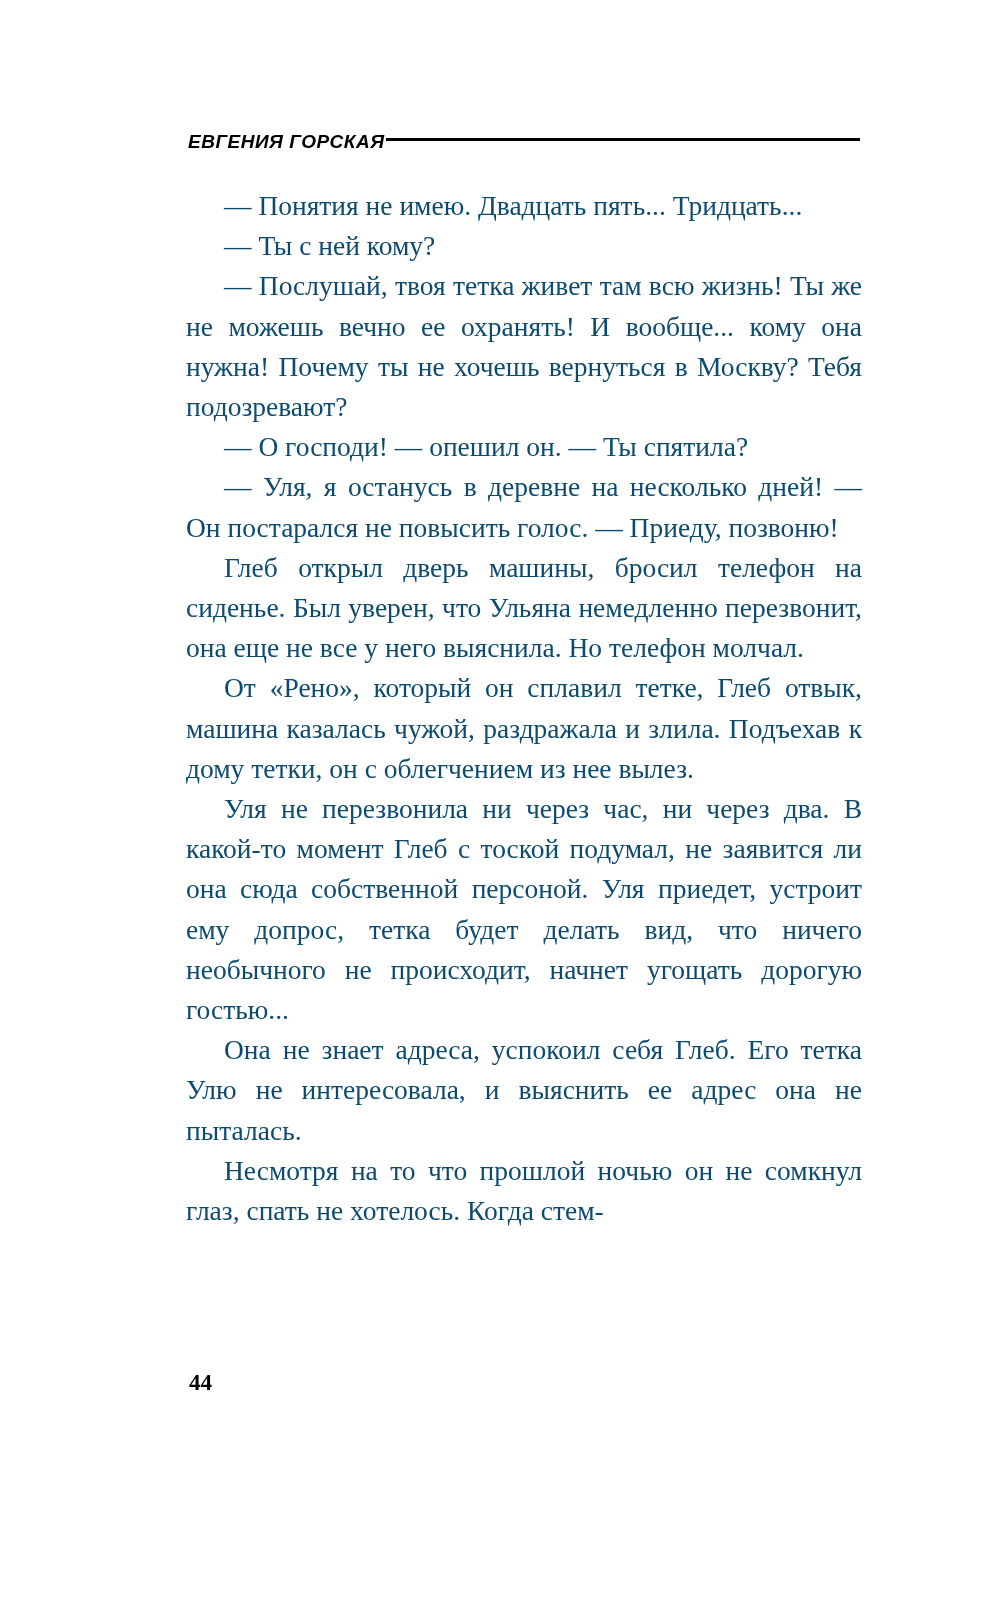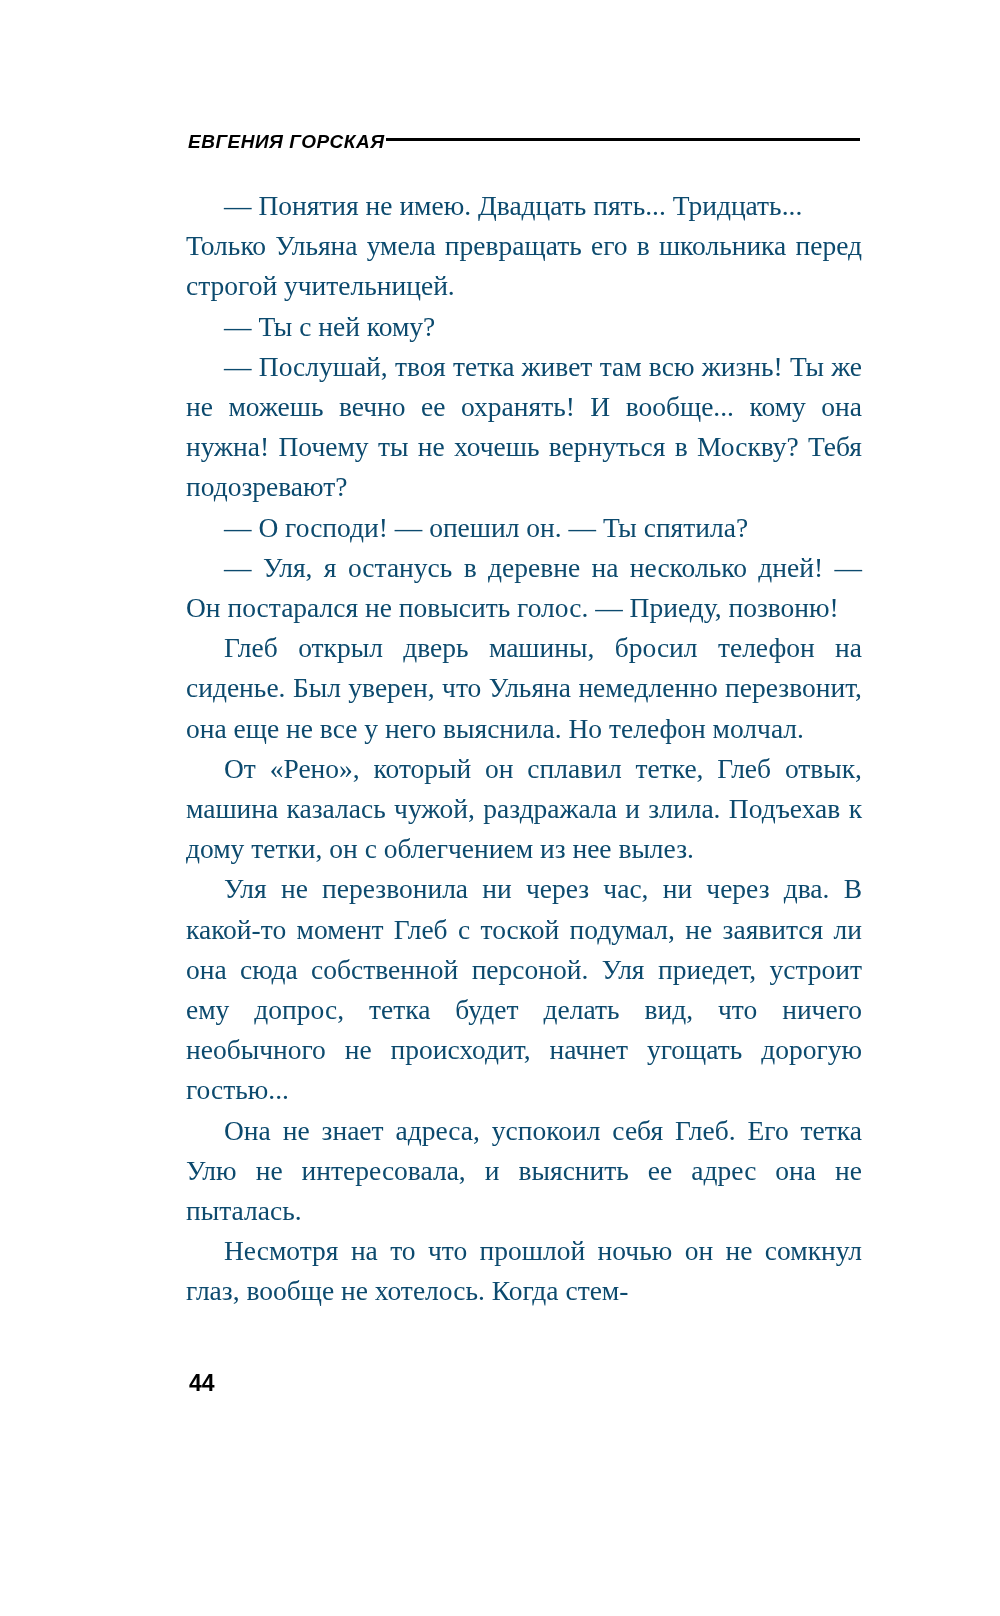--- a/index.html
+++ b/index.html
@@ -66,45 +66,44 @@
     margin: 0;
     text-indent: 38px;
   }
   .body-text p.noindent {
     text-indent: 0;
   }
   .page-number {
     position: absolute;
     left: 189px;
     top: 1370px;
-    font-family: Liberation Sans, sans-serif;
+    font-family: Liberation Serif, serif;
     font-weight: bold;
     font-size: 23px;
     color: #000000;
   }
 </style>
 </head>
 <body>
 
 <div class="page">
 
   <div class="header">
     <span class="header-title">ЕВГЕНИЯ ГОРСКАЯ</span>
     <span class="header-rule"></span>
   </div>
 
   <div class="body-text">
     <p>— Понятия не имею. Двадцать пять... Тридцать...</p>
-    <p class="noindent">Только Ульяна умела превращать его в школьника перед строгой учительницей.</p>
     <p>— Ты с ней кому?</p>
     <p>— Послушай, твоя тетка живет там всю жизнь! Ты же не можешь вечно ее охранять! И вообще... кому она нужна! Почему ты не хочешь вернуться в Москву? Тебя подозревают?</p>
     <p>— О господи! — опешил он. — Ты спятила?</p>
     <p>— Уля, я останусь в деревне на несколько дней! — Он постарался не повысить голос. — Приеду, позвоню!</p>
     <p>Глеб открыл дверь машины, бросил телефон на сиденье. Был уверен, что Ульяна немедленно перезвонит, она еще не все у него выяснила. Но телефон молчал.</p>
     <p>От «Рено», который он сплавил тетке, Глеб отвык, машина казалась чужой, раздражала и злила. Подъехав к дому тетки, он с облегчением из нее вылез.</p>
     <p>Уля не перезвонила ни через час, ни через два. В какой-то момент Глеб с тоской подумал, не заявится ли она сюда собственной персоной. Уля приедет, устроит ему допрос, тетка будет делать вид, что ничего необычного не происходит, начнет угощать дорогую гостью...</p>
     <p>Она не знает адреса, успокоил себя Глеб. Его тетка Улю не интересовала, и выяснить ее адрес она не пыталась.</p>
-    <p>Несмотря на то что прошлой ночью он не сомкнул глаз, вообще не хотелось. Когда стем-</p>
+    <p>Несмотря на то что прошлой ночью он не сомкнул глаз, спать не хотелось. Когда стем-</p>
   </div>
 
   <div class="page-number">44</div>
 
 </div>
 
 </body></html>

